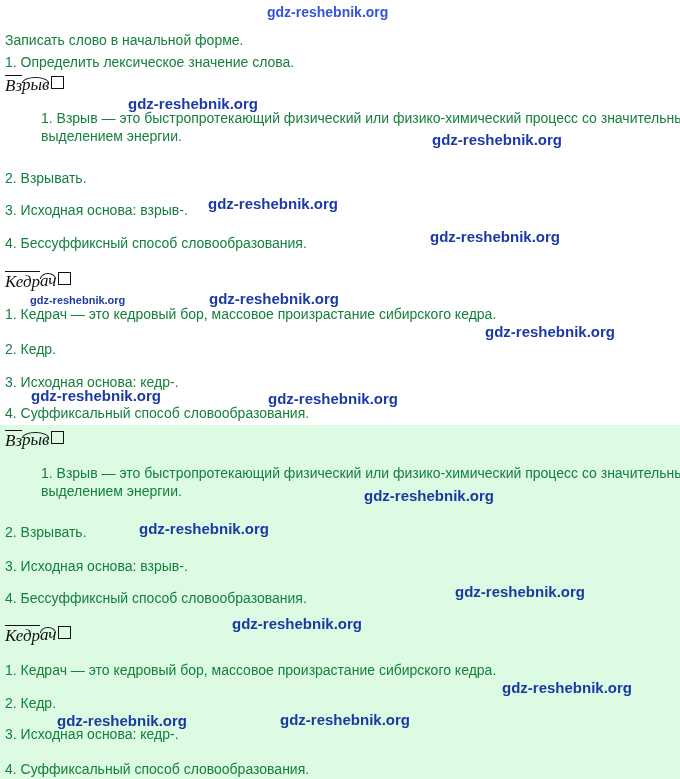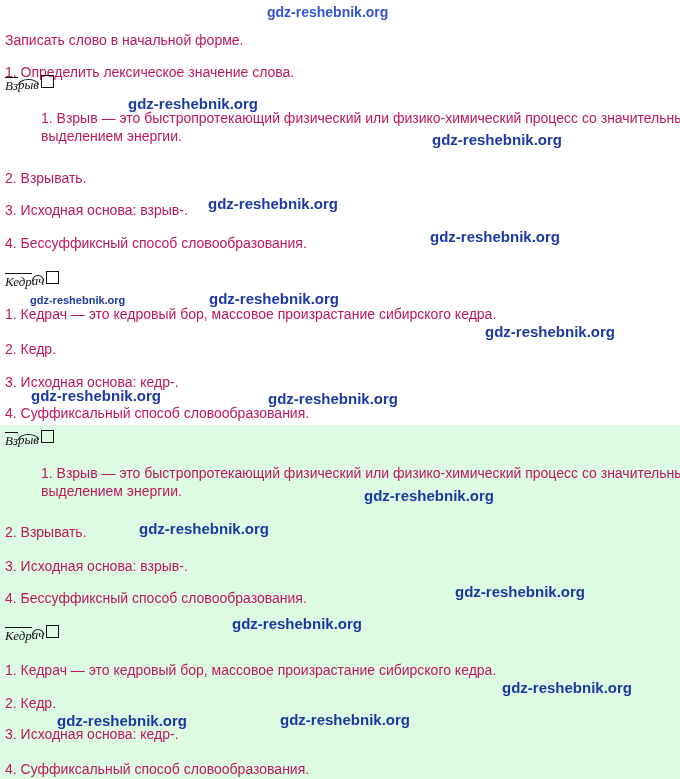--- a/index.html
+++ b/index.html
@@ -33,33 +33,33 @@
     position: absolute;
     left: 0;
     top: 0;
     width: 680px;
     height: 591px;
   }
   .line {
     position: absolute;
     white-space: nowrap;
     font-size: 14px;
-    color: #be185d;
+    color: #15803d;
     line-height: 18px;
   }
   .line.wrap {
     white-space: normal;
     width: 655px;
     margin-left: 36px;
   }
   .headword {
     position: absolute;
     font-family: "Liberation Serif", serif;
     font-style: italic;
-    font-size: 13px;
+    font-size: 17px;
     color: #111111;
     white-space: nowrap;
   }
   .headword .root {
     border-top: 1px solid #111111;
     position: relative;
     display: inline-block;
   }
   .headword .arc {
     display: inline-block;
@@ -81,21 +81,21 @@
     display: inline-block;
     width: 11px;
     height: 11px;
     border: 1px solid #111111;
     vertical-align: 2px;
     margin-left: 2px;
   }
   .clip-top {
     position: absolute;
     left: 0;
-    top: 66px;
+    top: 56px;
     width: 680px;
     height: 16px;
     overflow: hidden;
   }
   .clip-top .line {
     top: -3px;
   }
   .wm {
     position: absolute;
     font-family: "Liberation Sans", sans-serif;

